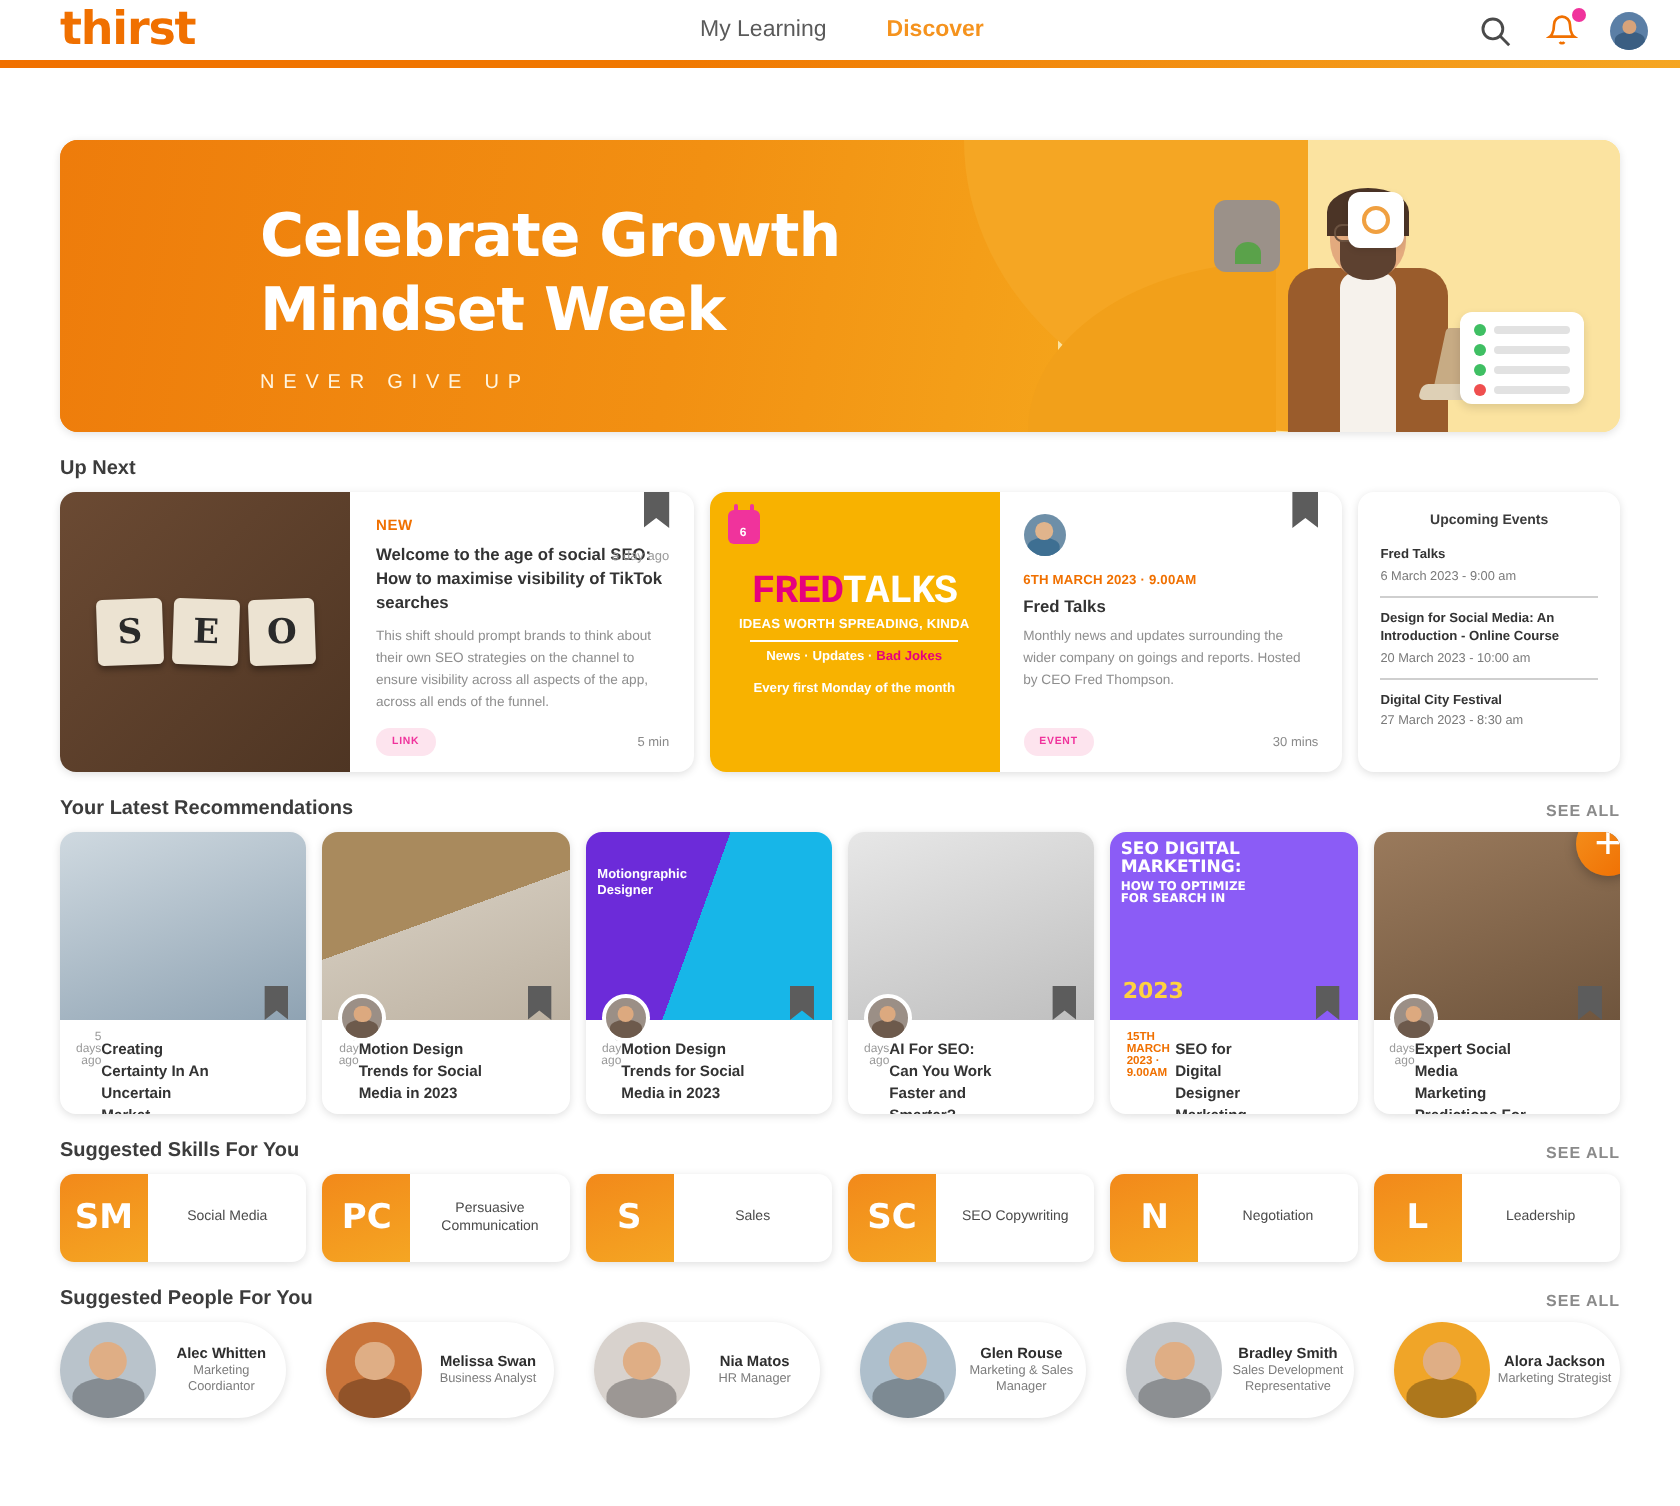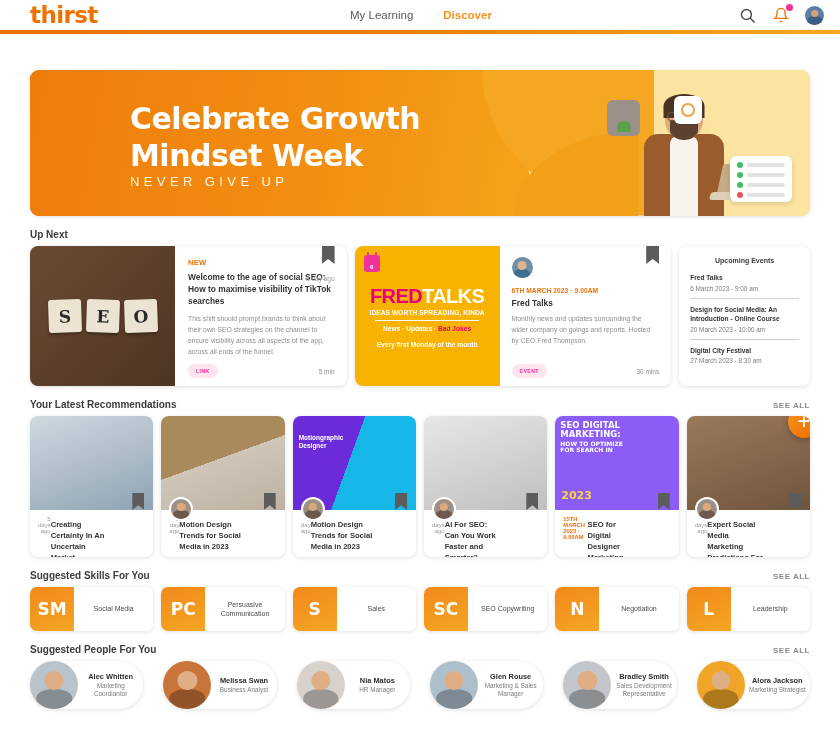--- a/index.html
+++ b/index.html
@@ -51,21 +51,21 @@
   .hero-left { position:absolute; left:0; top:0; width:66%; height:100%;
      background: linear-gradient(100deg,#ee7c0b 0%, #f29012 60%, #f5a51b 100%); }
   .hero-swoosh { position:absolute; left:58%; top:0; width:22%; height:100%;
      background:#f5a623; border-radius: 0 0 0 100%; }
   .hero-swoosh2 { position:absolute; left:62%; bottom:0; width:16%; height:58%;
      background:#f2a01a; border-radius: 100% 0 0 0; }
   .hero-right { position:absolute; right:0; top:0; width:36%; height:100%; background:#fbe3a0; }
   .hero-text { position:absolute; left:100px; top:31px; z-index:5; }
   .hero-title { color:#fff; font-size:30px; font-weight:800; line-height:1.22; letter-spacing:-0.5px;
      font-family:"DejaVu Sans", sans-serif; }
-  .hero-sub { color:#fff6e2; font-size:13px; letter-spacing:4.4px; font-weight:500; }
+  .hero-sub { color:#fff6e2; font-size:10px; letter-spacing:4.4px; margin-top:12px; font-weight:500; }
 
   
   .hi-person { position:absolute; right:78px; bottom:0; width:96px; height:124px; z-index:4; }
   .hi-head { position:absolute; left:50%; transform:translateX(-50%); top:6px; width:38px; height:41px; border-radius:50% 50% 45% 45%; background:#e3aa7e; }
   .hi-hair { position:absolute; left:50%; transform:translateX(-50%); top:2px; width:41px; height:24px; border-radius:50% 50% 0 0; background:#4b3426; }
   .hi-beard { position:absolute; left:50%; transform:translateX(-50%); top:28px; width:28px; height:20px; border-radius:0 0 50% 50%; background:#5d4130; }
   .hi-glass { position:absolute; left:50%; transform:translateX(-50%); top:20px; width:34px; height:9px; border:1.4px solid #6b5240; border-radius:4px; }
   .hi-body { position:absolute; left:50%; transform:translateX(-50%); top:42px; width:80px; height:82px; border-radius:14px 14px 0 0; background:#9a5c2c; }
   .hi-shirt { position:absolute; left:50%; transform:translateX(-50%); top:44px; width:28px; height:80px; background:#f6f2ec; border-radius:8px 8px 0 0;}
   .hi-laptop { position:absolute; right:34px; bottom:12px; width:66px; height:34px; z-index:6; }
@@ -109,21 +109,21 @@
 
   
   .un-card2 { width:320px; height:140px; display:flex; }
   .fred-poster { width:145px; height:100%; background:#f8b200; position:relative; flex:none; display:flex;
      flex-direction:column; align-items:center; justify-content:center; }
   .cal-icon { position:absolute; left:9px; top:9px; width:16px; height:17px; background:#f0339c; border-radius:3px;
      display:flex; align-items:flex-end; justify-content:center; }
   .cal-icon span{ font-size:6px; color:#fff; font-weight:700; margin-bottom:2px;}
   .cal-icon::before{content:"";position:absolute;top:-3px;left:3px;width:2px;height:5px;background:#f0339c;border-radius:1px;}
   .cal-icon::after{content:"";position:absolute;top:-3px;right:3px;width:2px;height:5px;background:#f0339c;border-radius:1px;}
-  .fred-main { font-size:20px; font-weight:800; letter-spacing:-0.6px; font-family:Liberation Sans, sans-serif; }
+  .fred-main { font-size:20px; font-weight:800; letter-spacing:-0.6px; font-family:Liberation Mono, monospace; }
   .fred-main .p{color:#e6007e;} .fred-main .w{color:#fff;}
   .fred-sub { font-size:6.6px; font-weight:800; color:#fff; letter-spacing:.1px; margin-top:1px; }
   .fred-rule { width:104px; height:1px; background:#fff; margin:4px 0; }
   .fred-line { font-size:6.6px; font-weight:700; color:#fff; }
   .fred-line .pink{ color:#e6007e; }
   .fred-foot { font-size:6.6px; color:#fff; font-weight:600; margin-top:9px; }
   .fred-body { flex:1; padding:11px 12px 8px 12px; position:relative; display:flex; flex-direction:column; }
   .sm-avatar { width:21px; height:21px; border-radius:50%; background:#6e8fa8; position:relative; overflow:hidden; flex:none; }
   .sm-avatar::after{content:"";position:absolute;left:50%;top:18%;transform:translateX(-50%);width:42%;height:42%;border-radius:50%;background:#e0b48c;}
   .sm-avatar::before{content:"";position:absolute;left:50%;bottom:0;transform:translateX(-50%);width:78%;height:44%;border-radius:45% 45% 0 0;background:#3e6f92;}

